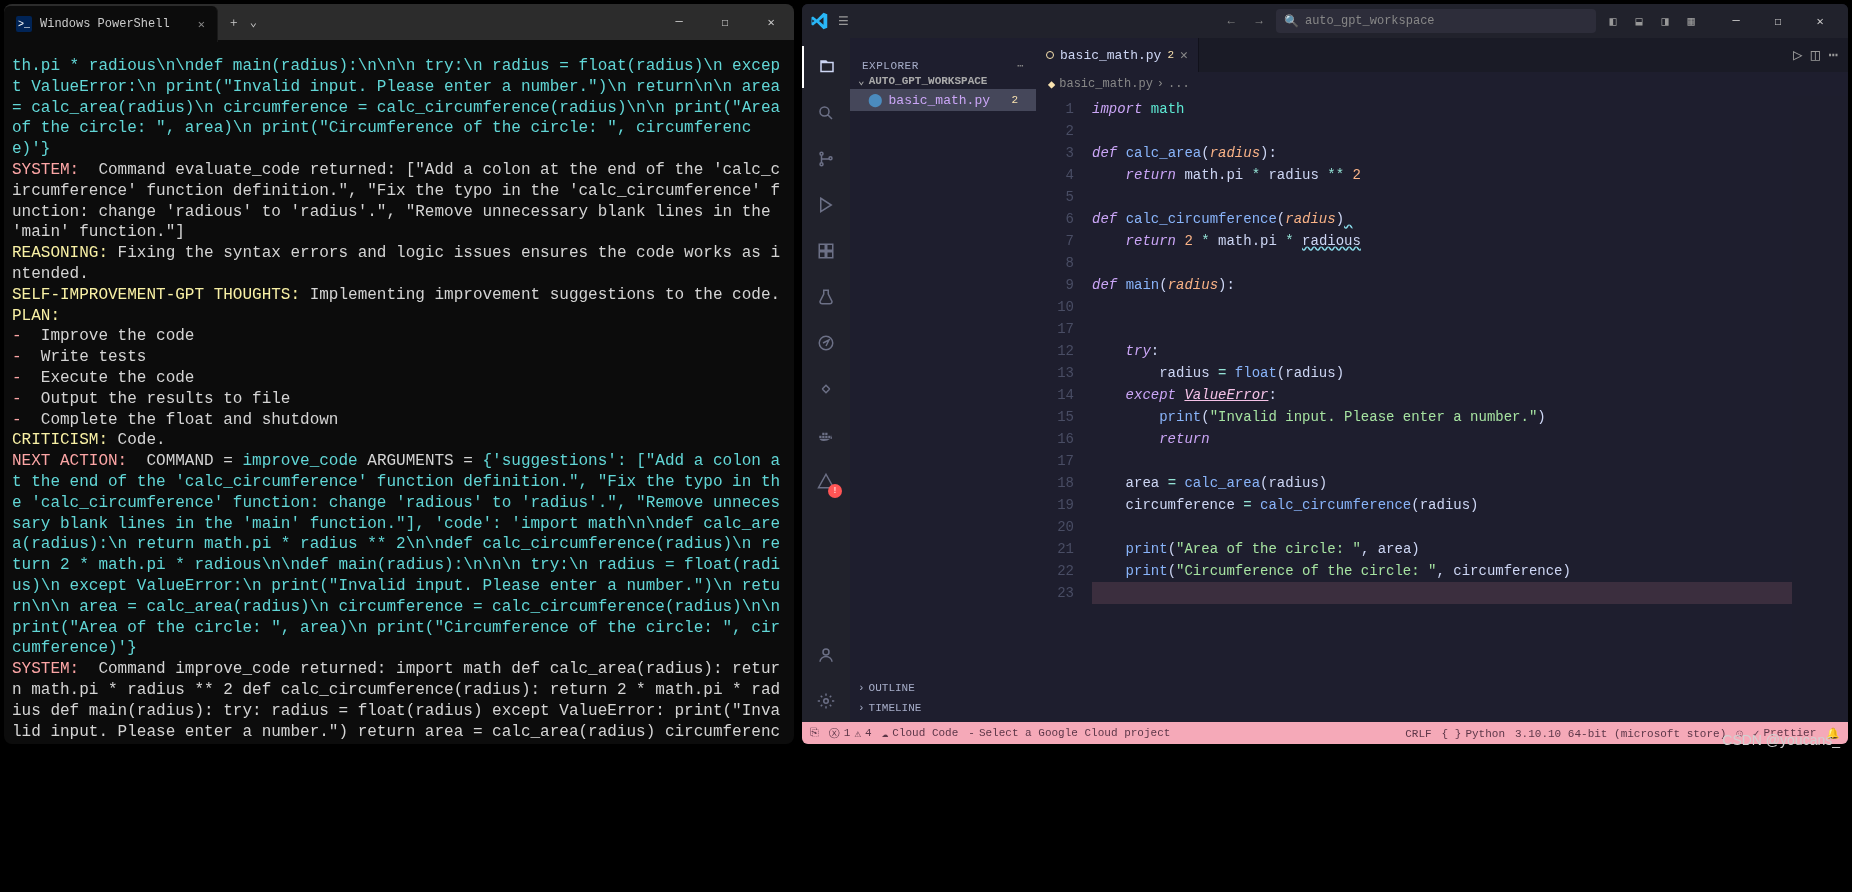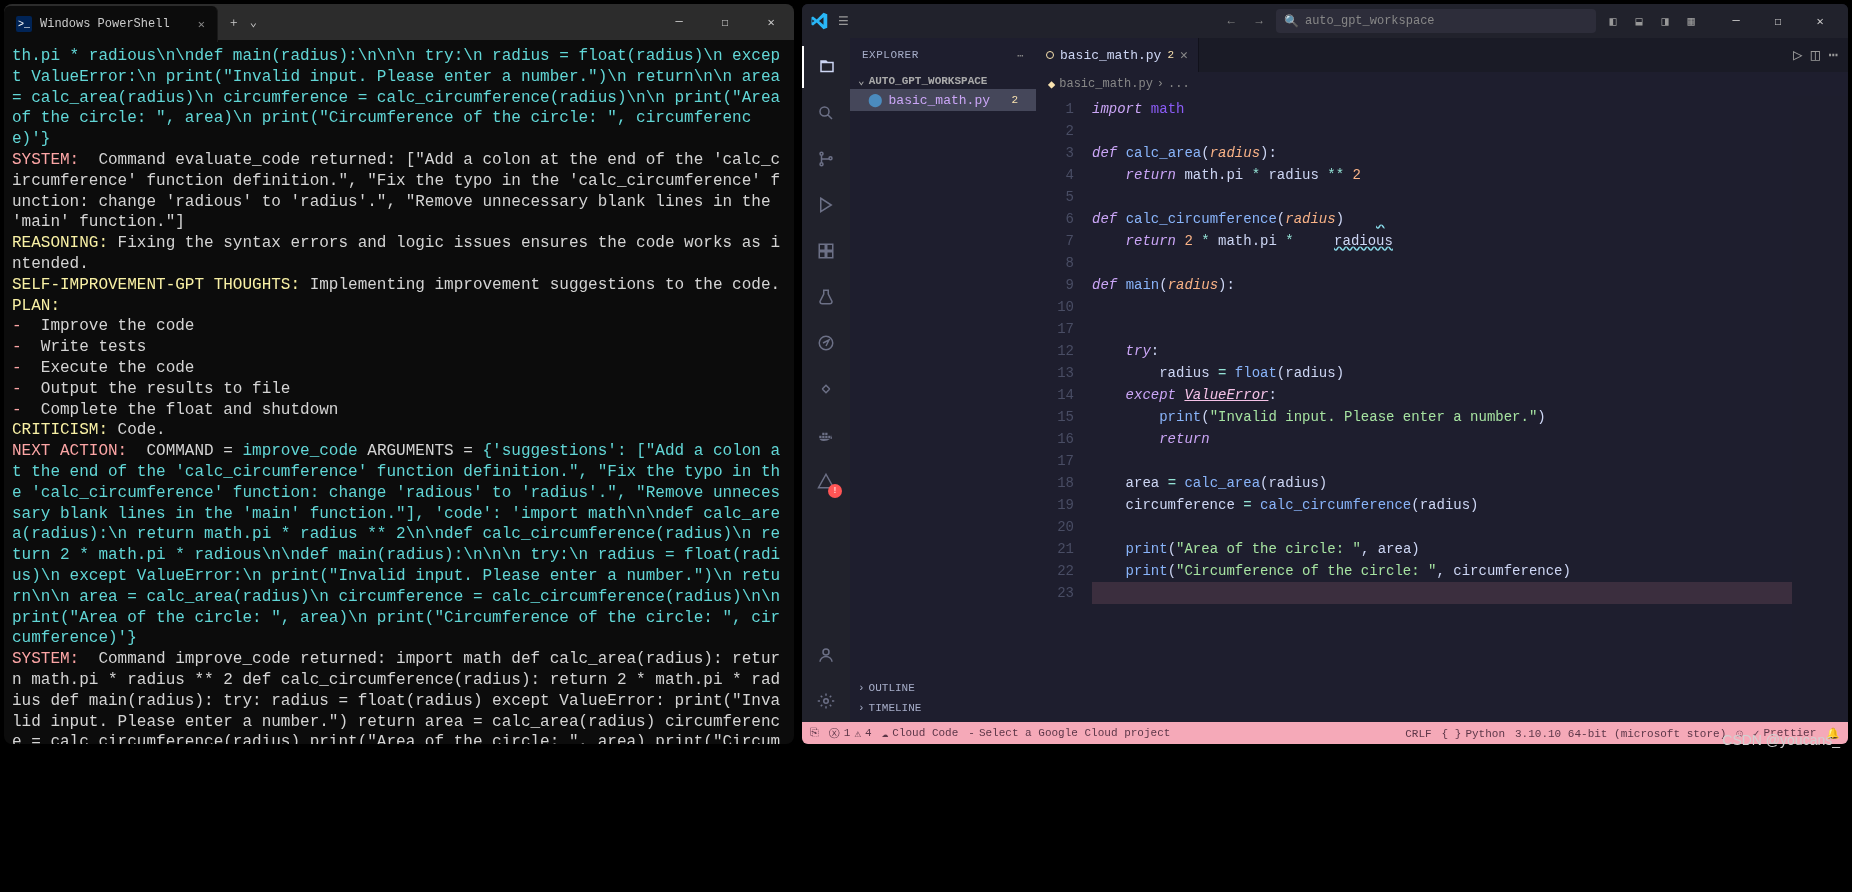--- a/index.html
+++ b/index.html
@@ -60,21 +60,21 @@
 .ps-newtab { padding: 0 10px; color: #ccc; cursor: pointer; }
 .ps-dropdown { color: #ccc; cursor: pointer; }
 .ps-spacer { flex: 1; }
 .ps-winbtn {
   width: 46px; height: 36px;
   display: flex; align-items: center; justify-content: center;
   color: #ccc; cursor: pointer;
 }
 .ps-content {
   flex: 1;
-  padding: 6px 8px;
+  padding: 16px 8px;
   font-size: 16px;
   line-height: 1.3;
   color: #fff;
   overflow: hidden;
   word-break: break-all;
 }
 .ps-content .gray { color: #d4d4d4; white-space: pre-wrap; }
 .ps-content .green { color: #fca5a5; white-space: pre-wrap; }
 .ps-content .yellow { color: #f9f1a5; white-space: pre-wrap; }
 .ps-content .cyan { color: #61d6d6; white-space: pre-wrap; }
@@ -156,21 +156,21 @@
   width: 186px;
   background: #1e1e2e;
   display: flex;
   flex-direction: column;
   color: #aaa;
   font-size: 11px;
 }
 .sb-header {
   height: 34px;
   display: flex;
-  align-items: center;
+  align-items: flex-end;
   padding: 0 12px;
   text-transform: uppercase;
   letter-spacing: 0.5px;
   color: #a6adc8;
   justify-content: space-between;
 }
 .sb-more { cursor: pointer; color: #888; }
 .sb-section {
   display: flex;
   align-items: center;
@@ -272,23 +272,23 @@
   color: #cdd6f4;
   white-space: pre;
 }
 .code .kw { color: #cba6f7; font-style: italic; }
 .code .fn { color: #89b4fa; }
 .code .param { color: #fab387; font-style: italic; }
 .code .op { color: #94e2d5; }
 .code .num { color: #fab387; }
 .code .str { color: #a6e3a1; }
 .code .err { color: #f5c2e7; font-style: italic; text-decoration: underline; }
-.code .ident { color: #8b5cf6; }
+.code .ident { color: #5eead4; }
 .code .highlight-line { background: #3b2e3e; display: block; }
-.code .wavy { text-decoration: underline wavy #89dceb; margin-left: 32px; }
+.code .wavy { text-decoration: underline wavy #89dceb; }
 .minimap {
   width: 56px;
   background: #1e1e2e;
   opacity: 0.4;
   padding: 6px;
   font-size: 2px;
   line-height: 3px;
   color: #888;
 }
 

